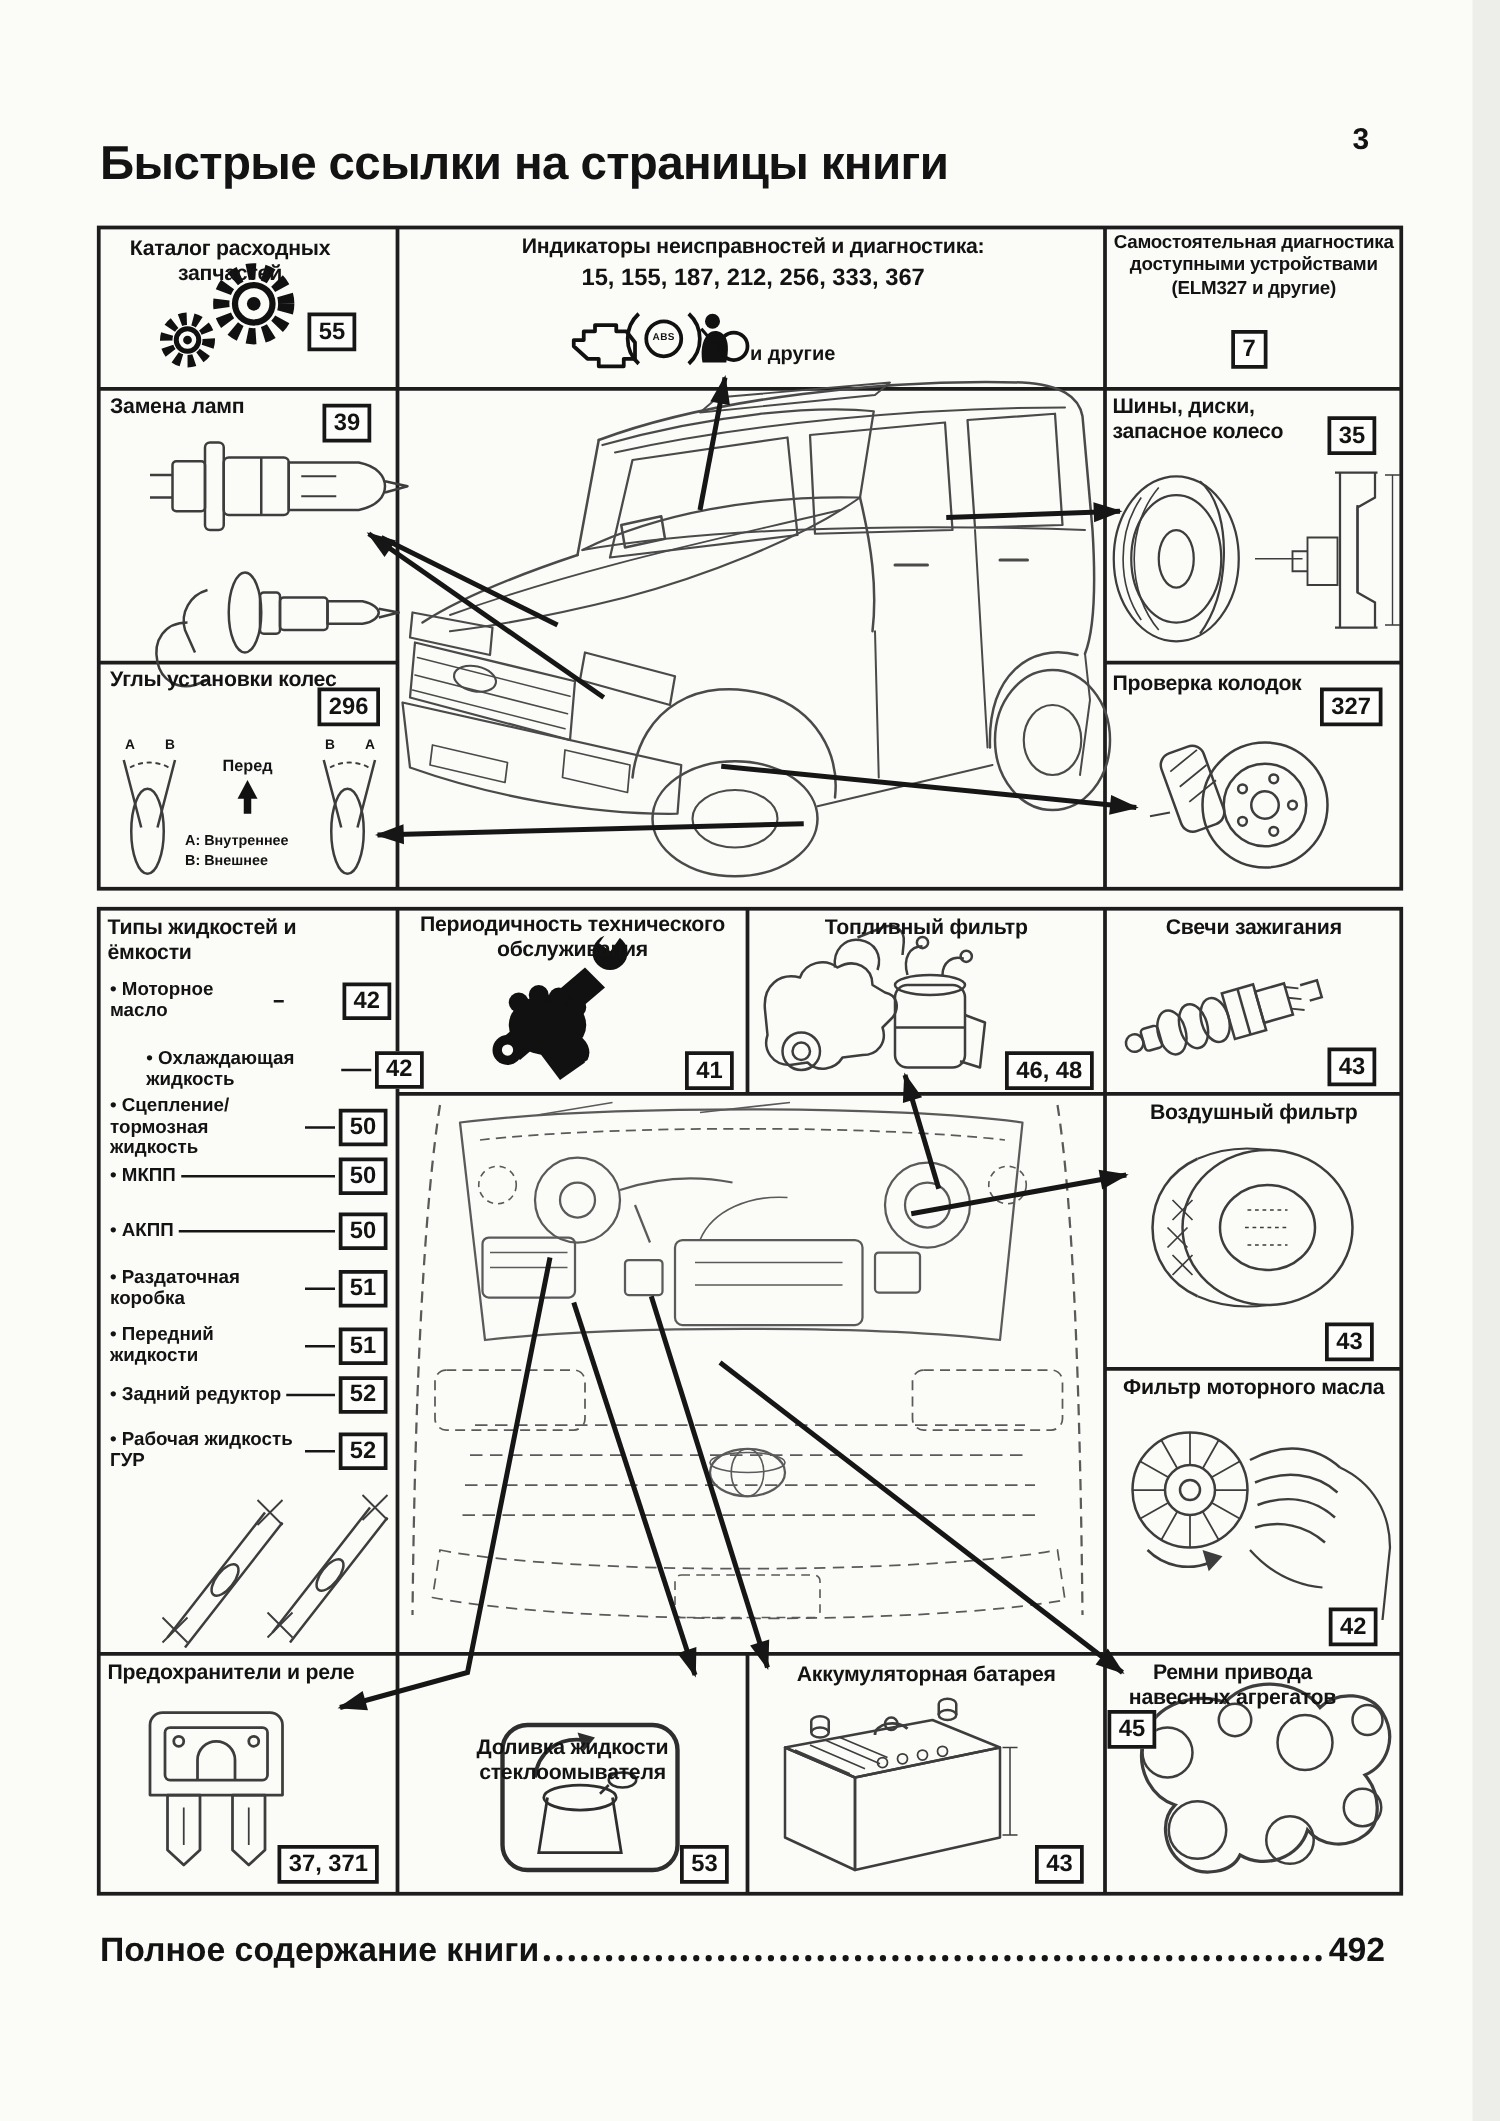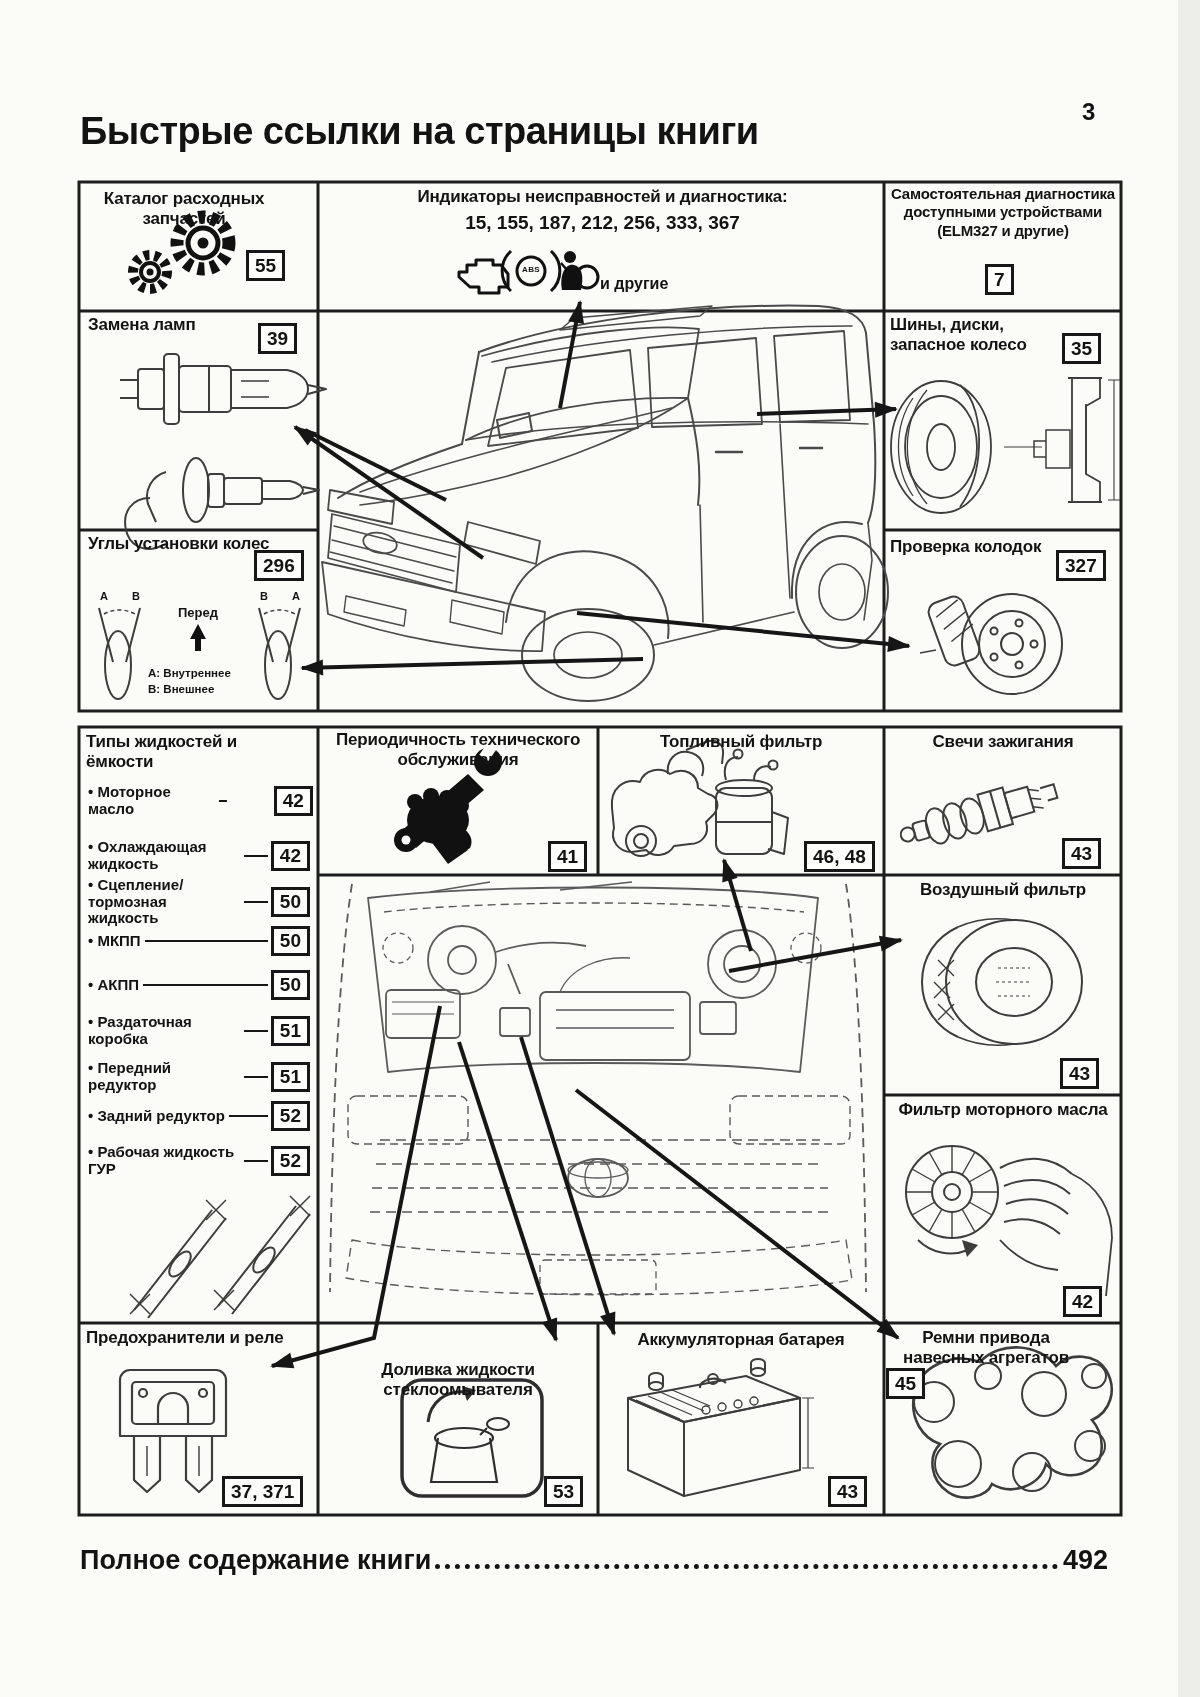--- a/index.html
+++ b/index.html
@@ -370,21 +370,21 @@
   <div class="ct" style="left:890px;top:537px;">Проверка колодок</div>
   <div class="pbox" style="left:1056px;top:550px;">327</div>
 
   <div class="ct" style="left:86px;top:732px;width:185px;">Типы жидкостей и ёмкости</div>
 
   <div class="fl-row" style="top:785px;height:32px;gap:44px;">
     <span class="fl-label">Моторное масло</span>
     <span class="fl-line"></span>
     <span class="fl-box">42</span>
   </div>
-  <div class="fl-row" style="top:833px;height:46px;">
+  <div class="fl-row" style="top:833px;height:46px;margin-left:29px;">
     <span class="fl-label">Охлаждающая жидкость</span>
     <span class="fl-line"></span>
     <span class="fl-box">42</span>
   </div>
   <div class="fl-row" style="top:879px;height:46px;">
     <span class="fl-label">Сцепление/тормозная жидкость</span>
     <span class="fl-line"></span>
     <span class="fl-box">50</span>
   </div>
   <div class="fl-row" style="top:925px;height:32px;justify-content:space-between;">
@@ -396,21 +396,21 @@
     <span class="fl-label">АКПП</span>
     <span class="fl-line"></span>
     <span class="fl-box">50</span>
   </div>
   <div class="fl-row" style="top:1008px;height:46px;">
     <span class="fl-label">Раздаточная коробка</span>
     <span class="fl-line"></span>
     <span class="fl-box">51</span>
   </div>
   <div class="fl-row" style="top:1054px;height:46px;">
-    <span class="fl-label">Передний редуктор</span>
+    <span class="fl-label">Передний жидкости</span>
     <span class="fl-line"></span>
     <span class="fl-box">51</span>
   </div>
   <div class="fl-row" style="top:1100px;height:32px;">
     <span class="fl-label">Задний редуктор</span>
     <span class="fl-line"></span>
     <span class="fl-box">52</span>
   </div>
   <div class="fl-row" style="top:1138px;height:46px;">
     <span class="fl-label">Рабочая жидкость ГУР</span>
@@ -429,21 +429,21 @@
 
   <div class="ct tc" style="left:886px;top:880px;width:234px;">Воздушный фильтр</div>
   <div class="pbox" style="left:1060px;top:1058px;">43</div>
 
   <div class="ct tc" style="left:886px;top:1100px;width:234px;">Фильтр моторного масла</div>
   <div class="pbox" style="left:1063px;top:1286px;">42</div>
 
   <div class="ct" style="left:86px;top:1328px;">Предохранители и реле</div>
   <div class="pbox" style="left:222px;top:1476px;">37, 371</div>
 
-  <div class="ct tc" style="left:320px;top:1360px;width:276px;">Доливка жидкости стеклоомывателя</div>
+  <div class="ct tc" style="left:320px;top:1388px;width:276px;">Доливка жидкости стеклоомывателя</div>
   <div class="pbox" style="left:544px;top:1476px;">53</div>
 
   <div class="ct tc" style="left:600px;top:1330px;width:282px;">Аккумуляторная батарея</div>
   <div class="pbox" style="left:828px;top:1476px;">43</div>
 
   <div class="ct tc" style="left:886px;top:1328px;width:200px;">Ремни привода навесных агрегатов</div>
   <div class="pbox" style="left:886px;top:1368px;">45</div>
 
   <div class="footer">
     <span class="footer-label">Полное содержание книги</span>

